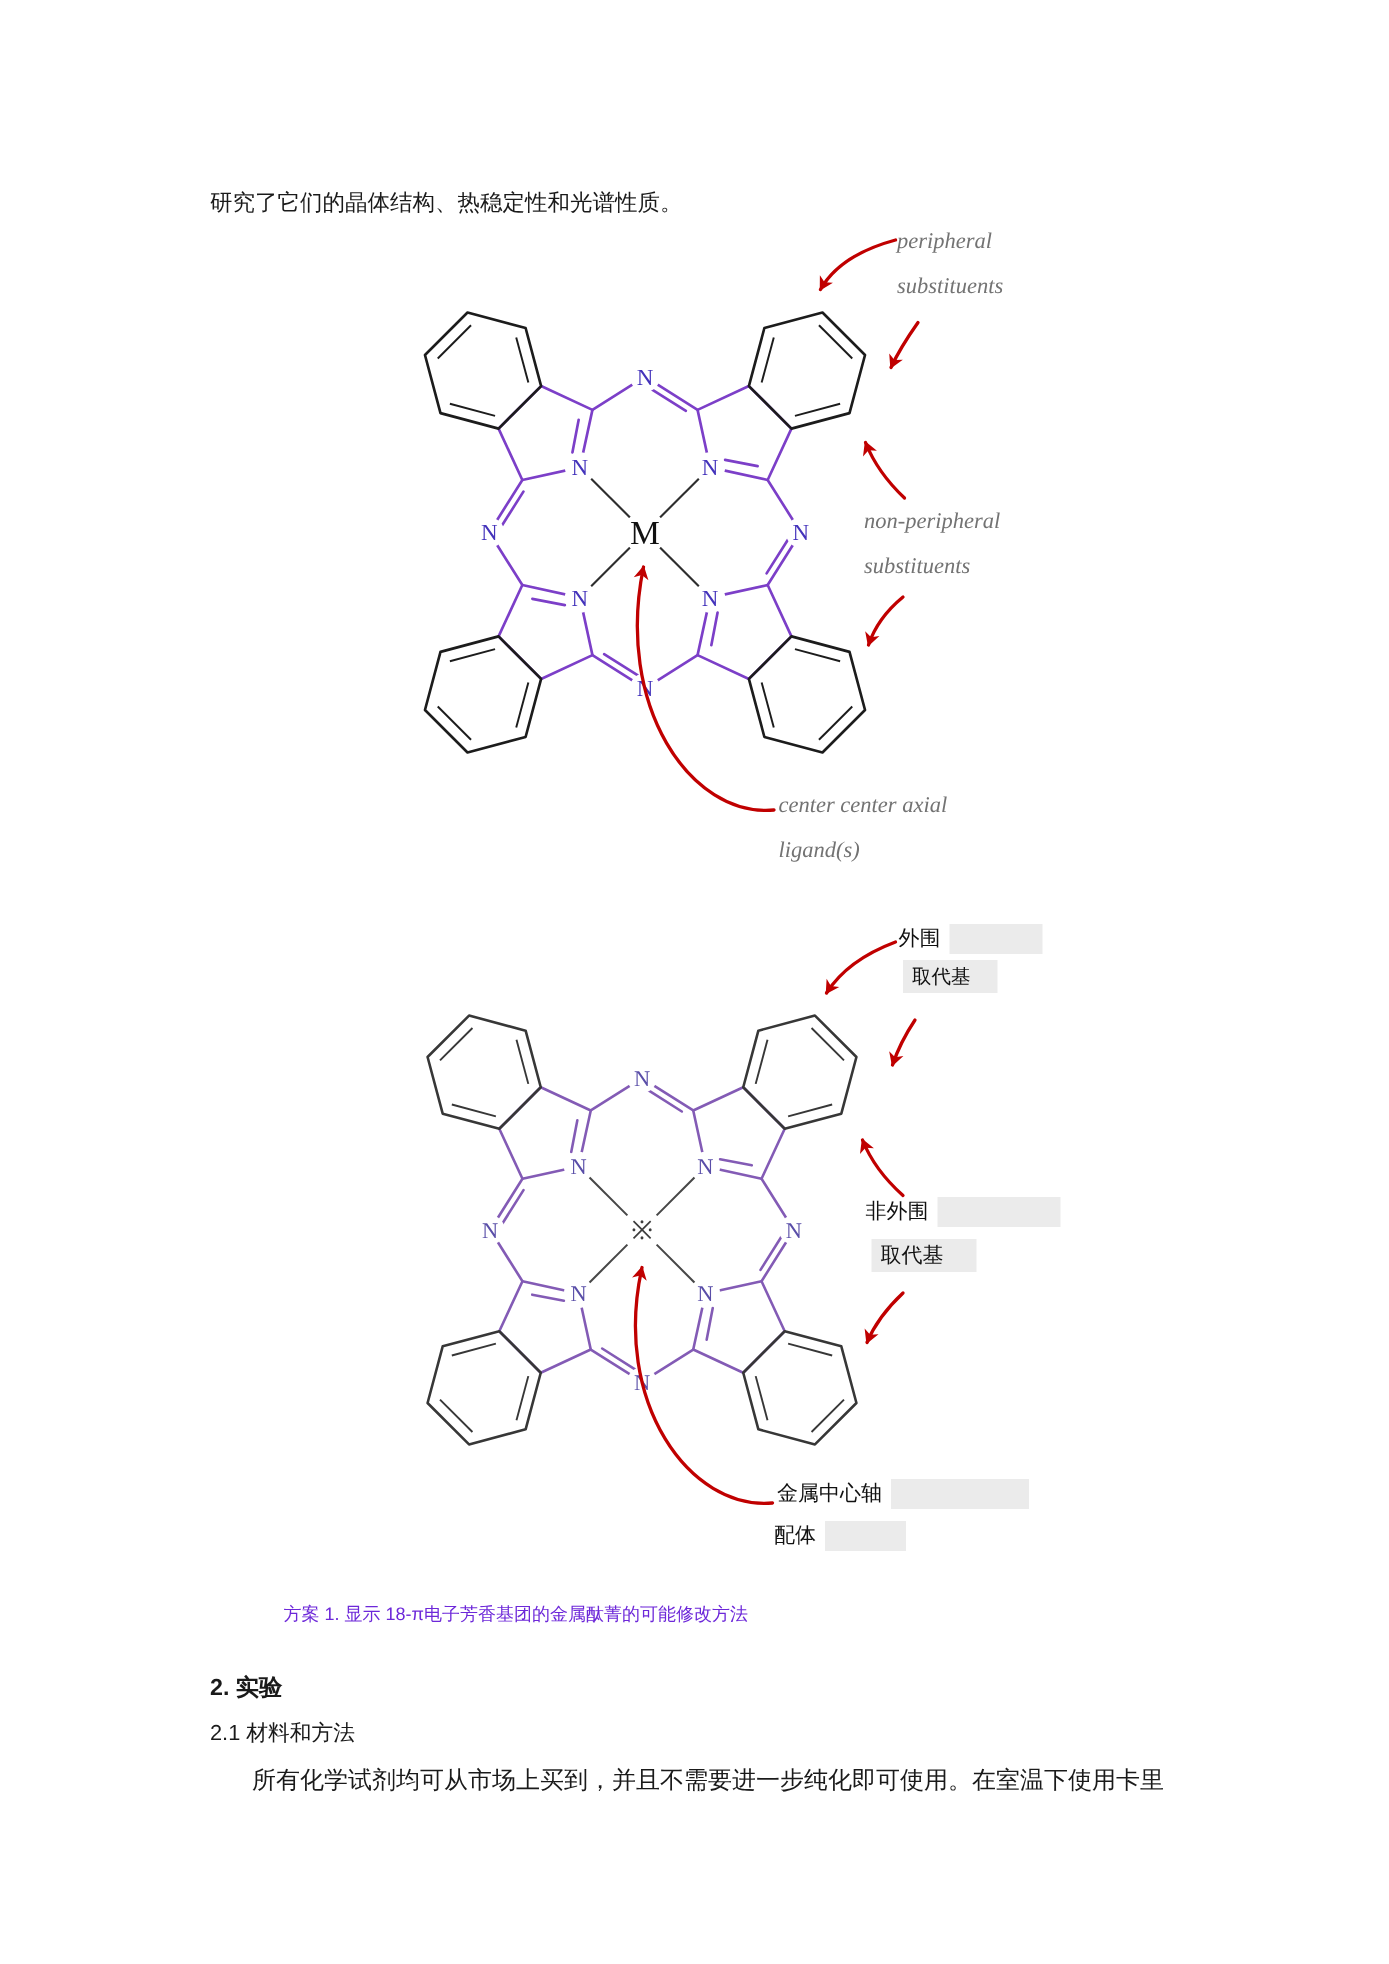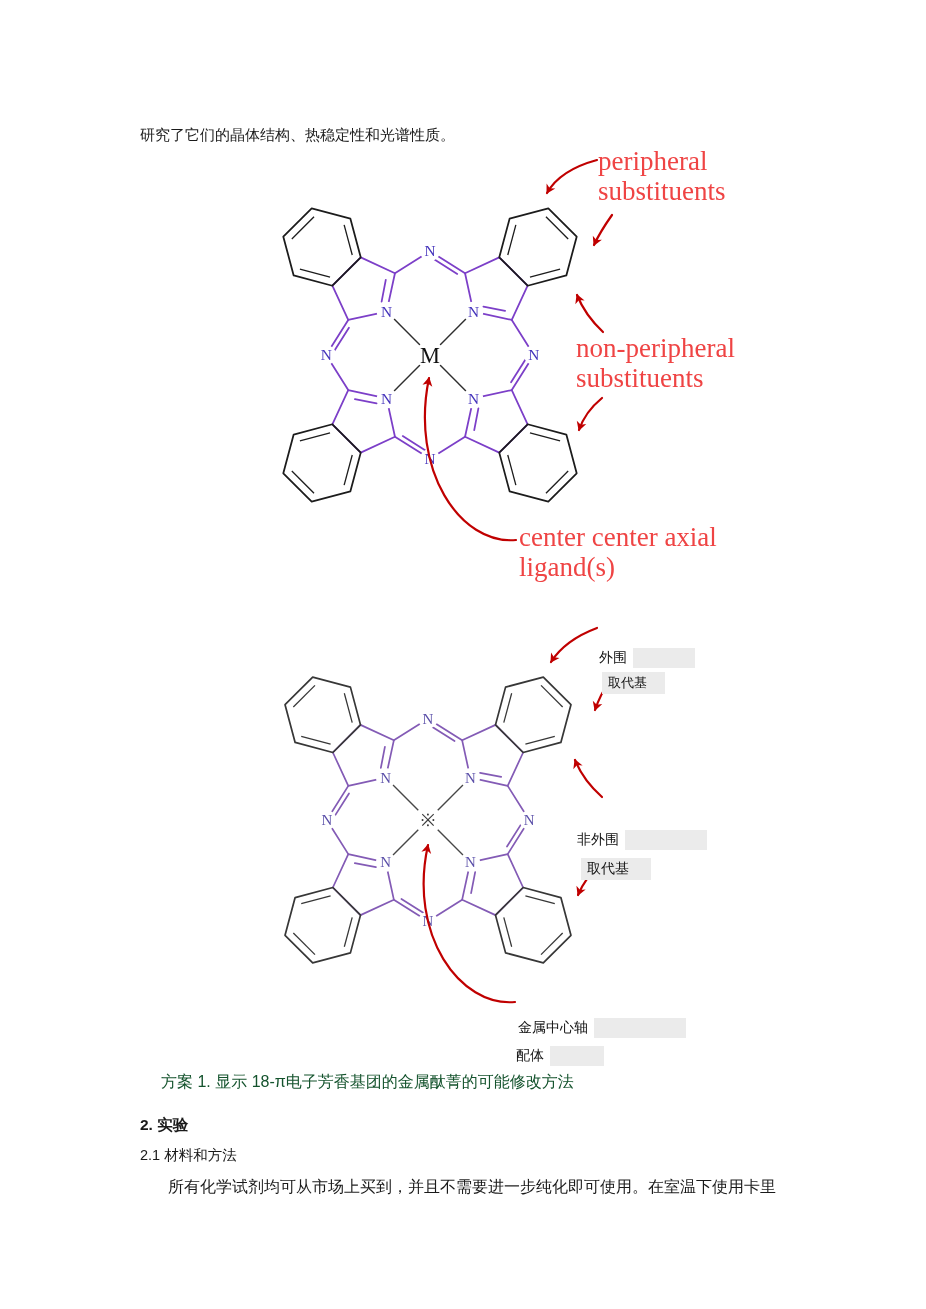--- a/index.html
+++ b/index.html
@@ -3,36 +3,36 @@
 <meta charset="utf-8">
 <style>
   html,body{margin:0;padding:0;background:#ffffff;}
   .page{
     position:relative;width:784px;height:1309px;background:#fff;
     font-family:"Liberation Sans","DejaVu Sans",sans-serif;color:#1a1a1a;
     overflow:hidden;
   }
   .txt{position:absolute;white-space:nowrap;}
   .intro{left:140px;top:111px;font-size:15px;}
-  .caption{left:161px;top:1056px;font-size:16px;color:#14532d;}
+  .caption{left:189px;top:1056px;font-size:12px;color:#6d28d9;}
   .h-section{left:140px;top:1099px;font-size:15.5px;font-weight:bold;}
   .h-sub{left:140px;top:1131px;font-size:14.5px;text-align:center;}
   .body-text{left:168px;top:1161px;font-size:16px;}
 
   .mol-svg{position:absolute;}
   #svg-en{left:260px;top:140px;}
   #svg-zh{left:250px;top:600px;}
 
   .en-label{
     position:absolute;font-family:"Liberation Serif","DejaVu Serif",serif;
-    font-size:27px;line-height:30px;color:#ef4444;white-space:nowrap;
+    font-style:italic;font-size:15px;line-height:30px;color:#737373;white-space:nowrap;
   }
   .zh-label{
     position:absolute;display:flex;align-items:center;gap:6px;
-    font-size:14px;color:#111;white-space:nowrap;margin-top:32px;
+    font-size:14px;color:#111;white-space:nowrap;
   }
   .zh-label .small{font-size:13px;}
   .graybg{background:var(--highlight-box,#ebebeb);padding:2px 6px;}
   .gray-box{display:inline-block;height:20px;background:var(--highlight-box,#ebebeb);}
 
   
   .macro{stroke:var(--macrocycle,#7c3fc8);stroke-width:1.5;fill:none;stroke-linejoin:round;stroke-linecap:round;}
   .benzo{stroke:var(--benzo,#1c1c1c);stroke-width:1.5;fill:none;stroke-linejoin:round;}
   .benzo2{stroke:var(--benzo,#1c1c1c);stroke-width:1.1;}
   .mbond{stroke:#2e2e2e;stroke-width:1.2;}

